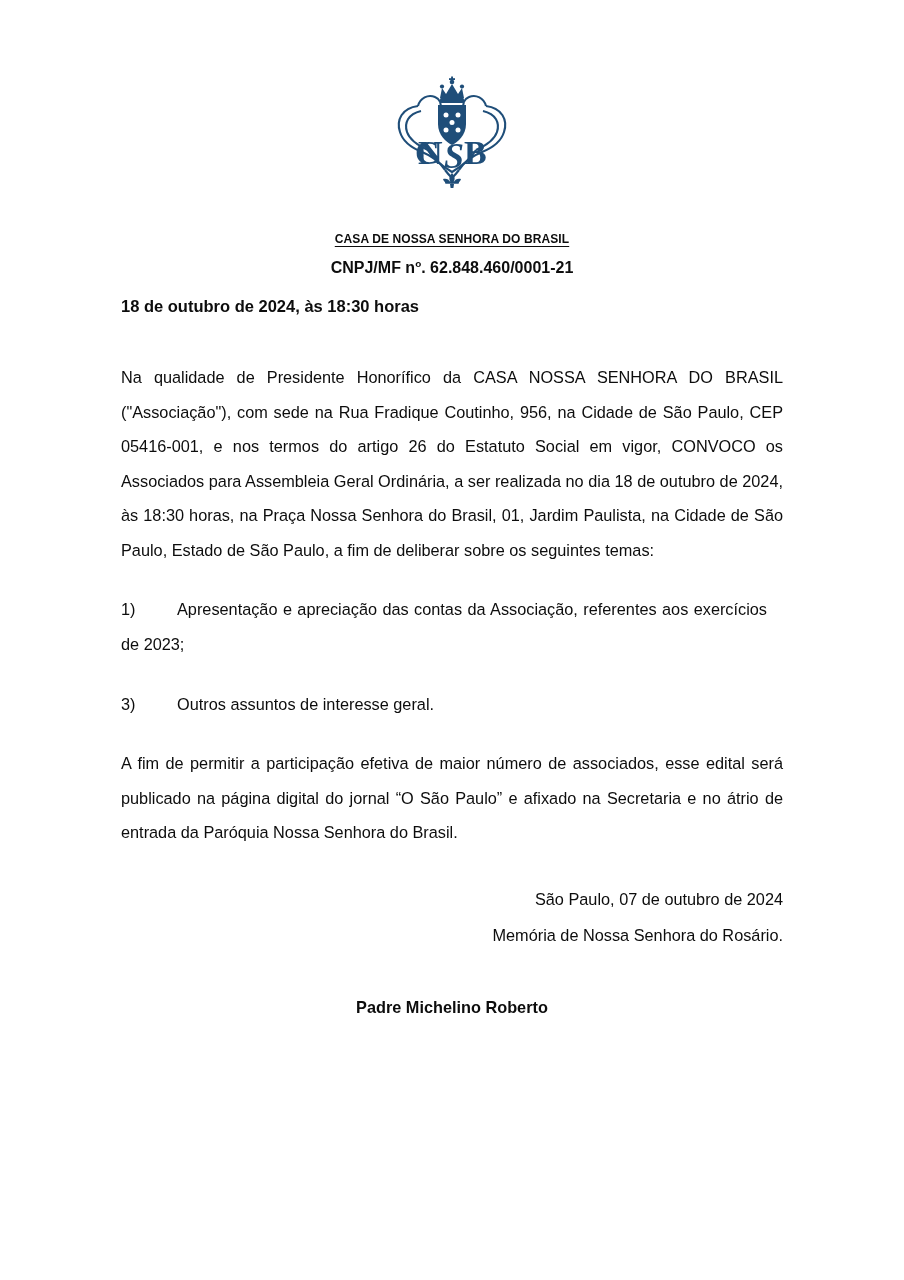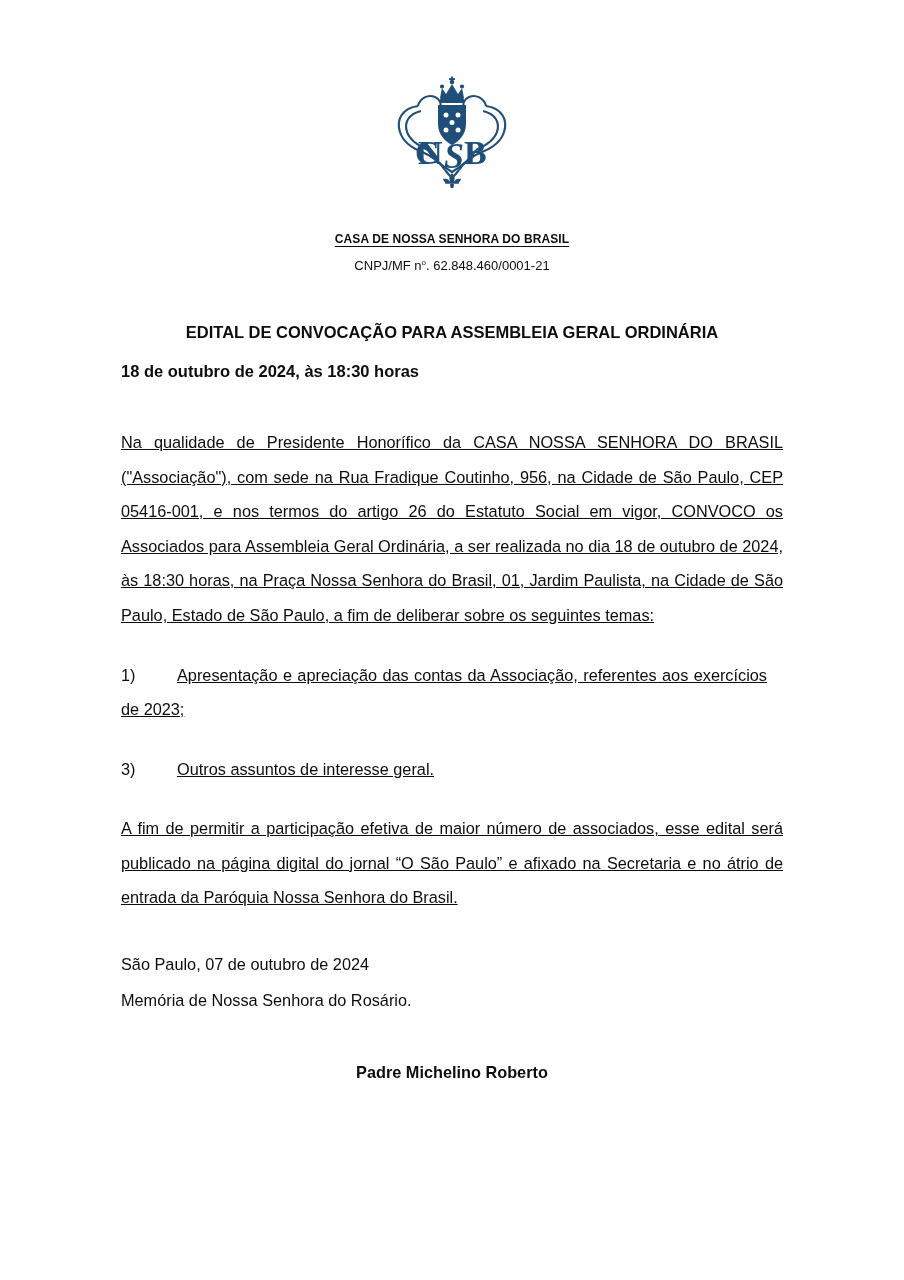--- a/index.html
+++ b/index.html
@@ -46,22 +46,22 @@
     letter-spacing: .1px;
     line-height: 1.2;
   }
   .org-name span {
     text-decoration: underline;
     text-underline-offset: 3px;
   }
   .cnpj {
     margin: 12px 0 0 0;
     text-align: center;
-    font-size: 13px;
-    font-weight: normal;
+    font-size: 16px;
+    font-weight: bold;
     line-height: 1.2;
   }
   .cnpj sup {
     font-size: .62em;
     vertical-align: super;
     line-height: 0;
   }
   .edital-title {
     margin: 48px 0 0 0;
     text-align: center;
@@ -73,21 +73,20 @@
     margin: 18px 0 0 0;
     text-align: left;
     font-size: 16.5px;
     font-weight: bold;
     line-height: 1.25;
   }
 
   
   .body-block {
     margin-top: 44px;
-    text-decoration: underline;
   }
   p.para {
     margin: 0 0 25px 0;
     font-size: 16.3px;
     line-height: 2.12;
     text-align: justify;
     text-justify: inter-word;
     hyphens: none;
   }
   p.para:last-child {
@@ -101,21 +100,21 @@
     text-justify: inter-word;
   }
   .item-num {
     display: inline-block;
     width: 56px;
   }
 
   
   .closing {
     margin-top: 36px;
-    text-align: left;
+    text-align: right;
   }
   .closing p {
     margin: 0 0 10px 0;
     font-size: 16.3px;
     line-height: 1.6;
   }
   .signature {
     margin-top: 46px;
     text-align: center;
   }
@@ -189,21 +188,20 @@
         <rect x="57" y="109.5" width="14" height="2.2" rx="1"></rect>
         <path d="M62 112 L66 112 L65.4 116 L62.6 116 Z"></path>
       </g>
     </svg>
   </div>
 
   <h1 class="org-name"><span>CASA DE NOSSA SENHORA DO BRASIL</span></h1>
 
   <p class="cnpj"><span>CNPJ/MF n</span><sup>o</sup><span>. 62.848.460/0001-21</span></p>
 
-  <h2 class="edital-title">EDITAL DE CONVOCAÇÃO PARA ASSEMBLEIA GERAL ORDINÁRIA</h2>
   <h3 class="edital-date">18 de outubro de 2024, às 18:30 horas</h3>
 
   <div class="body-block">
 
     <p class="para">Na qualidade de Presidente Honorífico da CASA NOSSA SENHORA DO BRASIL ("Associação"), com sede na Rua Fradique Coutinho, 956, na Cidade de São Paulo, CEP 05416-001, e nos termos do artigo 26 do Estatuto Social em vigor, CONVOCO os Associados para Assembleia Geral Ordinária, a ser realizada no dia 18 de outubro de 2024, às 18:30 horas, na Praça Nossa Senhora do Brasil, 01, Jardim Paulista, na Cidade de São Paulo, Estado de São Paulo, a fim de deliberar sobre os seguintes temas:</p>
 
     <p class="item">
       <span class="item-num">1)</span><span>Apresentação e apreciação das contas da Associação, referentes aos exercícios de 2023;</span>
     </p>
 

